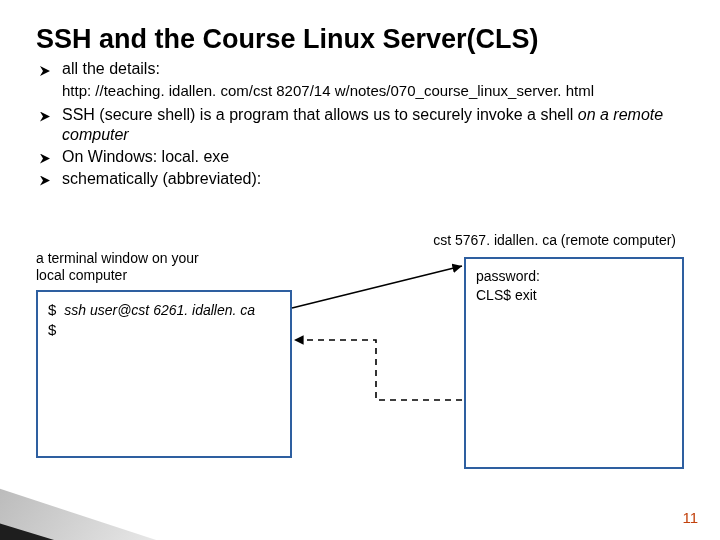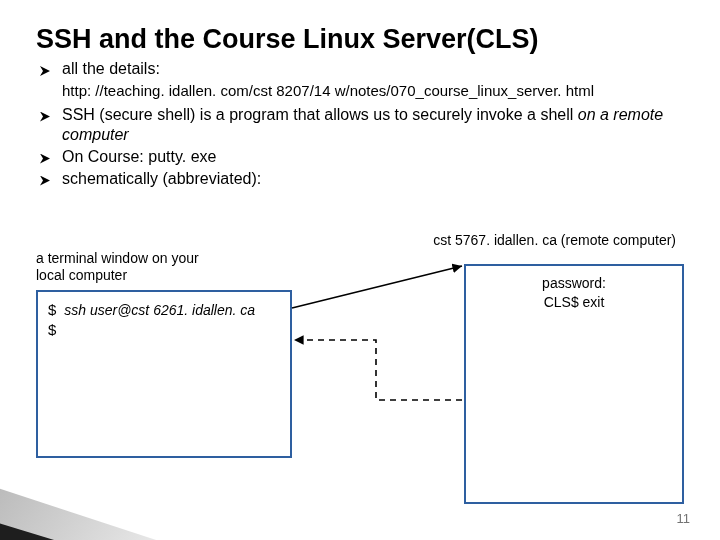--- a/index.html
+++ b/index.html
@@ -74,22 +74,22 @@
     background: #fff;
     padding: 8px 10px;
     font-size: 14px;
     line-height: 1.35;
   }
   .box-left {
     left: 0; top: 40px;
     width: 256px; height: 168px;
   }
   .box-right {
-    right: 0; top: 14px;
-    width: 220px; height: 240px; text-align: center;
+    right: 0; top: 7px;
+    width: 220px; height: 212px;
   }
   .dollar { font-family: Verdana, sans-serif; font-size: 15px; margin-right: 4px; font-weight: 400; }
   .named { font-style: italic; font-weight: 400; }
   .innerprompt { font-size: 14px; }
   svg.arrows {
     position: absolute;
     left: 0; top: 0;
     width: 648px; height: 240px;
     pointer-events: none;
   }
@@ -97,40 +97,40 @@
     position: absolute;
     left: -88px; bottom: -8px;
     width: 300px; height: 90px;
     transform: skewX(-35deg);
     overflow: hidden;
   }
   .decor .tri1 { position:absolute; left:0; bottom:0; width:300px; height:80px; background:linear-gradient(90deg,#aaa 0%,#eee 100%); clip-path: polygon(0 100%,100% 100%,0 0);}
   .decor .tri2 { position:absolute; left:0; bottom:0; width:200px; height:50px; background:#1e1e1e; clip-path: polygon(0 100%,100% 100%,0 0);}
   .pagenum {
     position: absolute;
-    right: 30px; bottom: 14px;
-    font-size: 13px;
-    color: #737373;
+    right: 22px; bottom: 14px;
+    font-size: 15px;
+    color: #c2410c;
   }
 </style>
 </head>
 <body>
 
 <div class="slide">
   <h1 class="title">SSH and the Course Linux Server(CLS)</h1>
 
   <ul class="main">
     <li><span>all the details:</span></li>
   </ul>
   <div class="url">http: //teaching. idallen. com/cst 8207/14 w/notes/070_course_linux_server. html</div>
   <ul class="main">
     <li>
       <span>SSH (secure shell) is a program that allows us to securely invoke a shell </span><em class="u">on a remote computer</em>
     </li>
-    <li><span>On Course: putty. exe</span></li>
+    <li><span>On Windows: local. exe</span></li>
     <li><span>schematically (abbreviated):</span></li>
   </ul>
 
   <div class="diagram">
     <div class="caption-left">a terminal window on your local computer</div>
     <div class="caption-right">cst 5767. idallen. ca (remote computer)</div>
 
     <div class="box box-left">
       <div>
         <span class="dollar">$</span>

